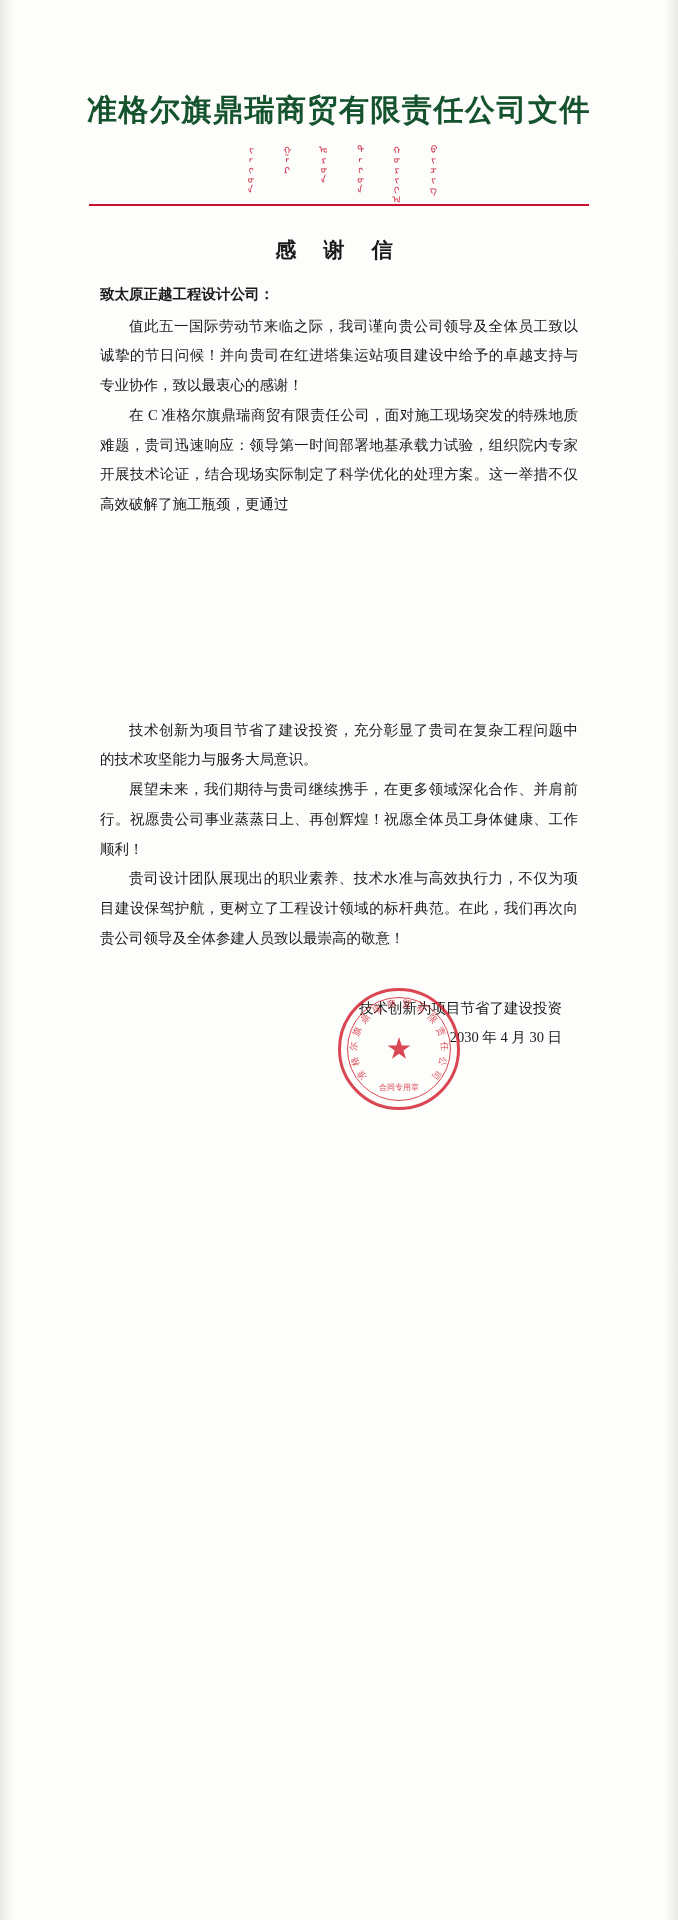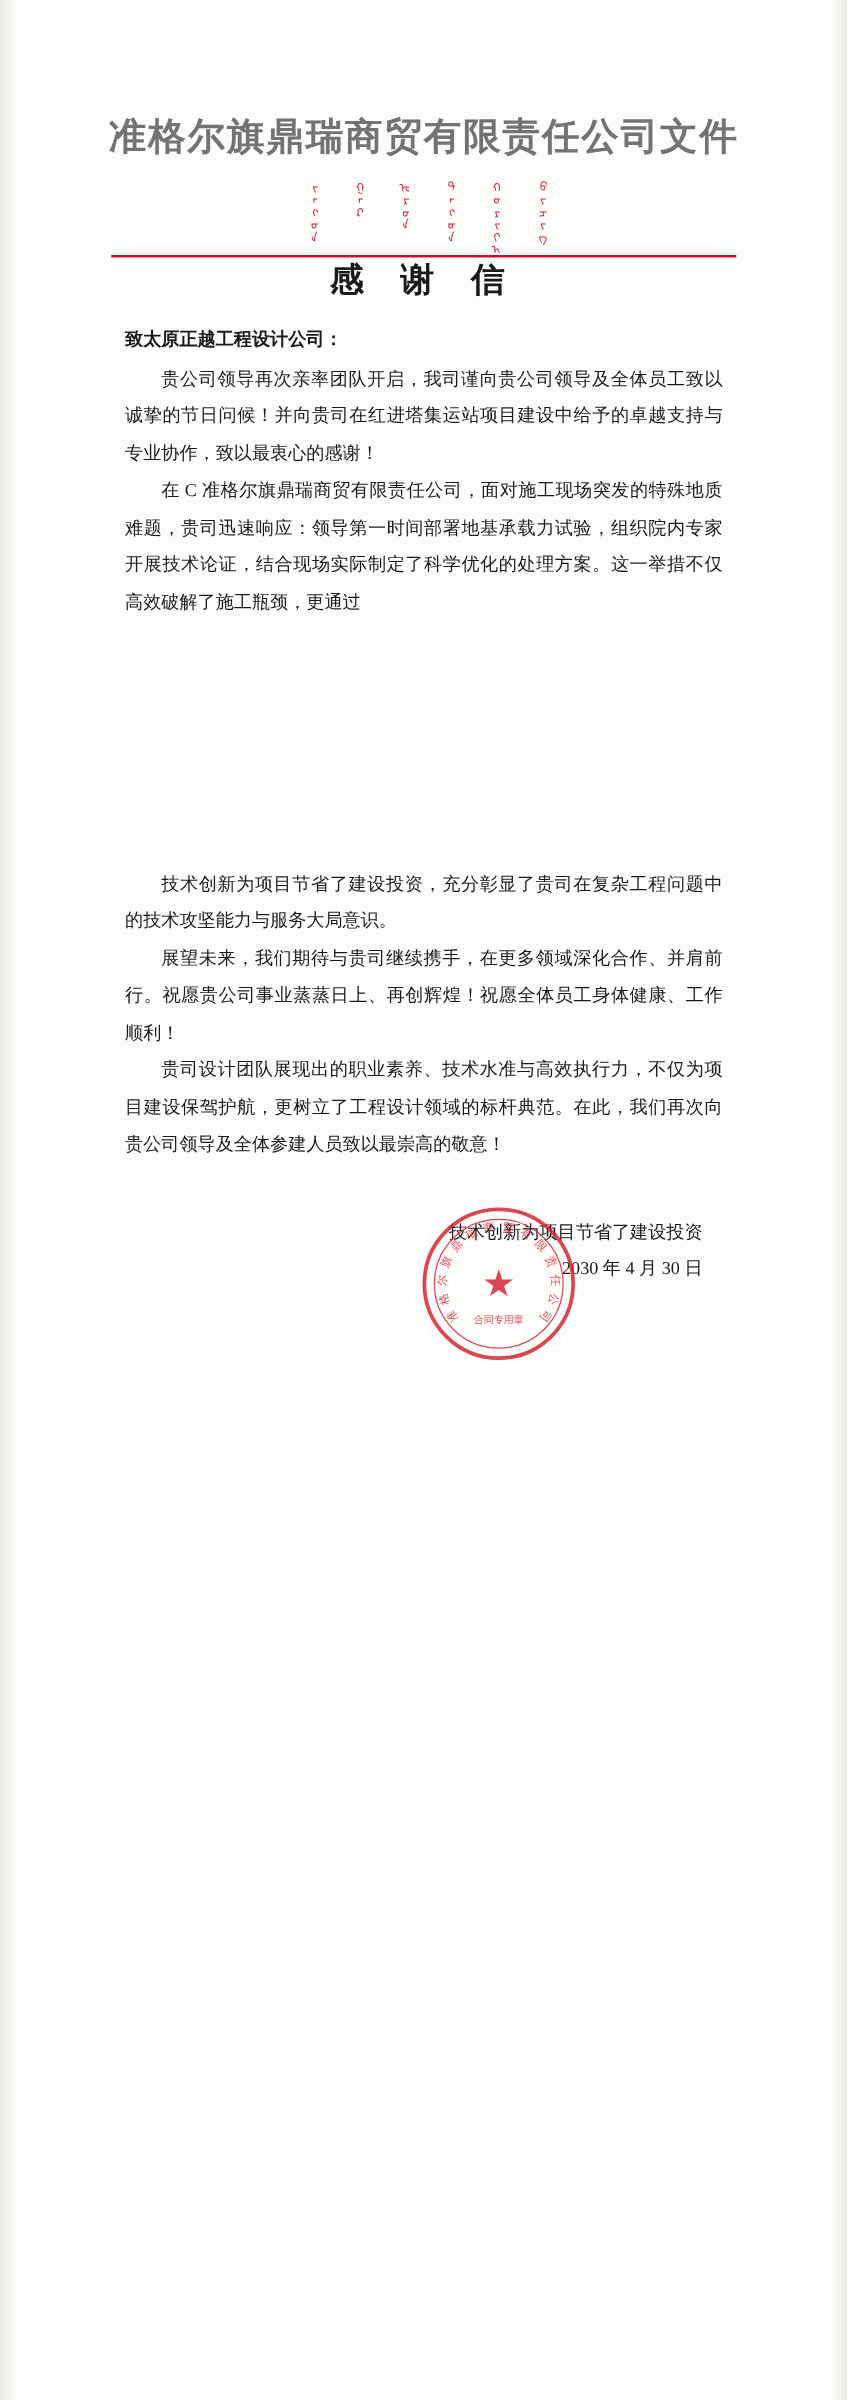--- a/index.html
+++ b/index.html
@@ -49,21 +49,21 @@
     width: 650px;
     height: 1920px;
   }
 
   
   .masthead {
     padding-top: 92px;
     text-align: center;
   }
   .masthead-title {
-    color: #737373;
+    color: #14532d;
     font-family: Liberation Serif, serif;
     font-weight: bold;
     font-size: 30px;
     letter-spacing: 1.5px;
     line-height: 1.2;
     white-space: nowrap;
   }
   .masthead-mongolian {
     margin-top: 16px;
     color: #c8102e;
@@ -89,23 +89,24 @@
     height: 2px;
     background: #c8102e;
   }
 
   
   .letter {
     padding: 0 86px;
   }
   .letter-title {
     text-align: center;
-    font-size: 27px;
+    font-size: 21px;
     font-weight: bold;
     letter-spacing: 10px;
+    margin-top: 30px;
     margin-bottom: 16px;
     font-family: "DejaVu Serif", "Liberation Serif", serif;
   }
   .salutation {
     font-size: 14.5px;
     line-height: 2.05;
     margin-bottom: 2px;
     font-weight: bold;
   }
   .para {
@@ -172,21 +173,21 @@
     top: 50%;
     font-size: 9px;
     color: #d2202f;
     font-family: "DejaVu Sans", sans-serif;
     transform-origin: 0 0;
     white-space: nowrap;
   }
   .stamp-bottom {
     position: absolute;
     left: 0;
-    bottom: 24px;
+    bottom: 14px;
     width: 100%;
     text-align: center;
     font-size: 8px;
     color: #d2202f;
     font-family: Liberation Serif, serif;
   }
 
   .bottom-pad { height: 120px; }
 </style>
 </head>
@@ -205,21 +206,21 @@
         <div class="mong-col">ᠬᠤᠷᠢᠶ᠎ᠠ</div>
         <div class="mong-col">ᠪᠢᠴᠢᠭ</div>
       </div>
       <div class="masthead-rule"></div>
     </div>
 
     <div class="letter">
       <div class="letter-title">感 谢 信</div>
       <div class="salutation">致太原正越工程设计公司：</div>
 
-      <p class="para">贵公司领导再次亲率团队开启，我司谨向贵公司领导及全体员工致以诚挚的节日问候！并向贵司在红进塔集运站项目建设中给予的卓越支持与专业协作，致以最衷心的感谢！</p>
+      <p class="para">值此五一国际劳动节来临之际，我司谨向贵公司领导及全体员工致以诚挚的节日问候！并向贵司在红进塔集运站项目建设中给予的卓越支持与专业协作，致以最衷心的感谢！</p>
       <p class="para">在 C 准格尔旗鼎瑞商贸有限责任公司，面对施工现场突发的特殊地质难题，贵司迅速响应：领导第一时间部署地基承载力试验，组织院内专家开展技术论证，结合现场实际制定了科学优化的处理方案。这一举措不仅高效破解了施工瓶颈，更通过</p>
 
       <div class="mid-gap"></div>
 
       <p class="para">技术创新为项目节省了建设投资，充分彰显了贵司在复杂工程问题中的技术攻坚能力与服务大局意识。</p>
       <p class="para">展望未来，我们期待与贵司继续携手，在更多领域深化合作、并肩前行。祝愿贵公司事业蒸蒸日上、再创辉煌！祝愿全体员工身体健康、工作顺利！</p>
       <p class="para">贵司设计团队展现出的职业素养、技术水准与高效执行力，不仅为项目建设保驾护航，更树立了工程设计领域的标杆典范。在此，我们再次向贵公司领导及全体参建人员致以最崇高的敬意！</p>
 
       <div class="signature">
         <div class="stamp">

